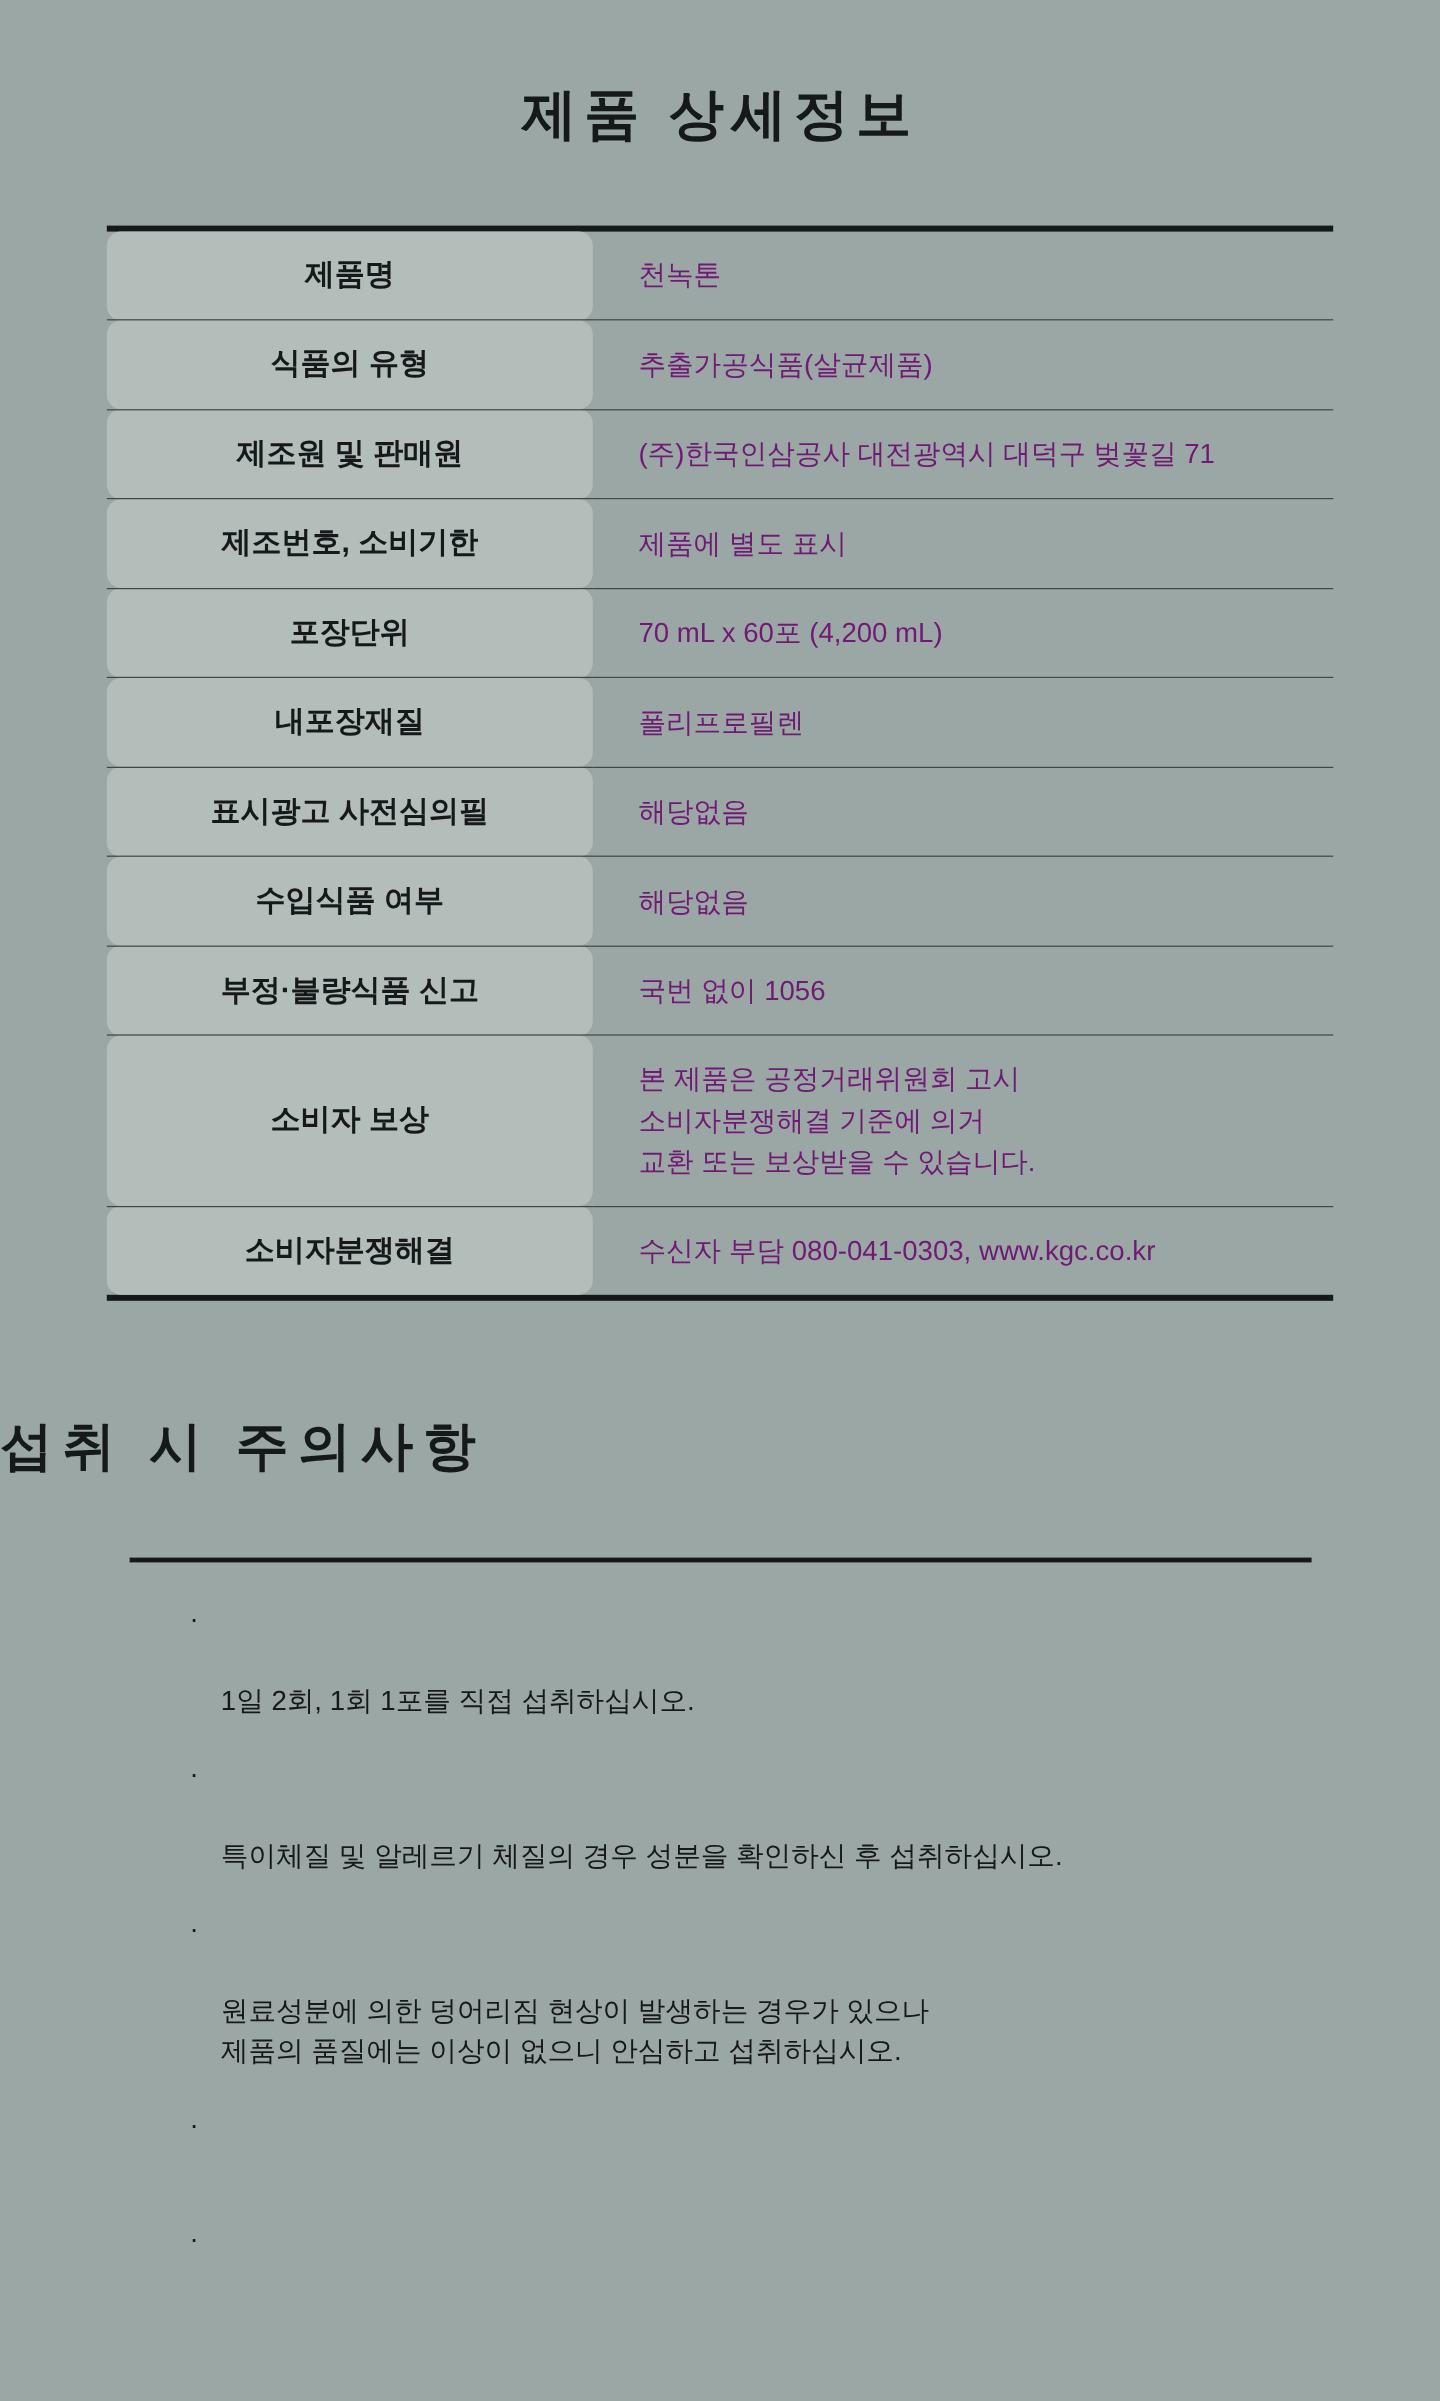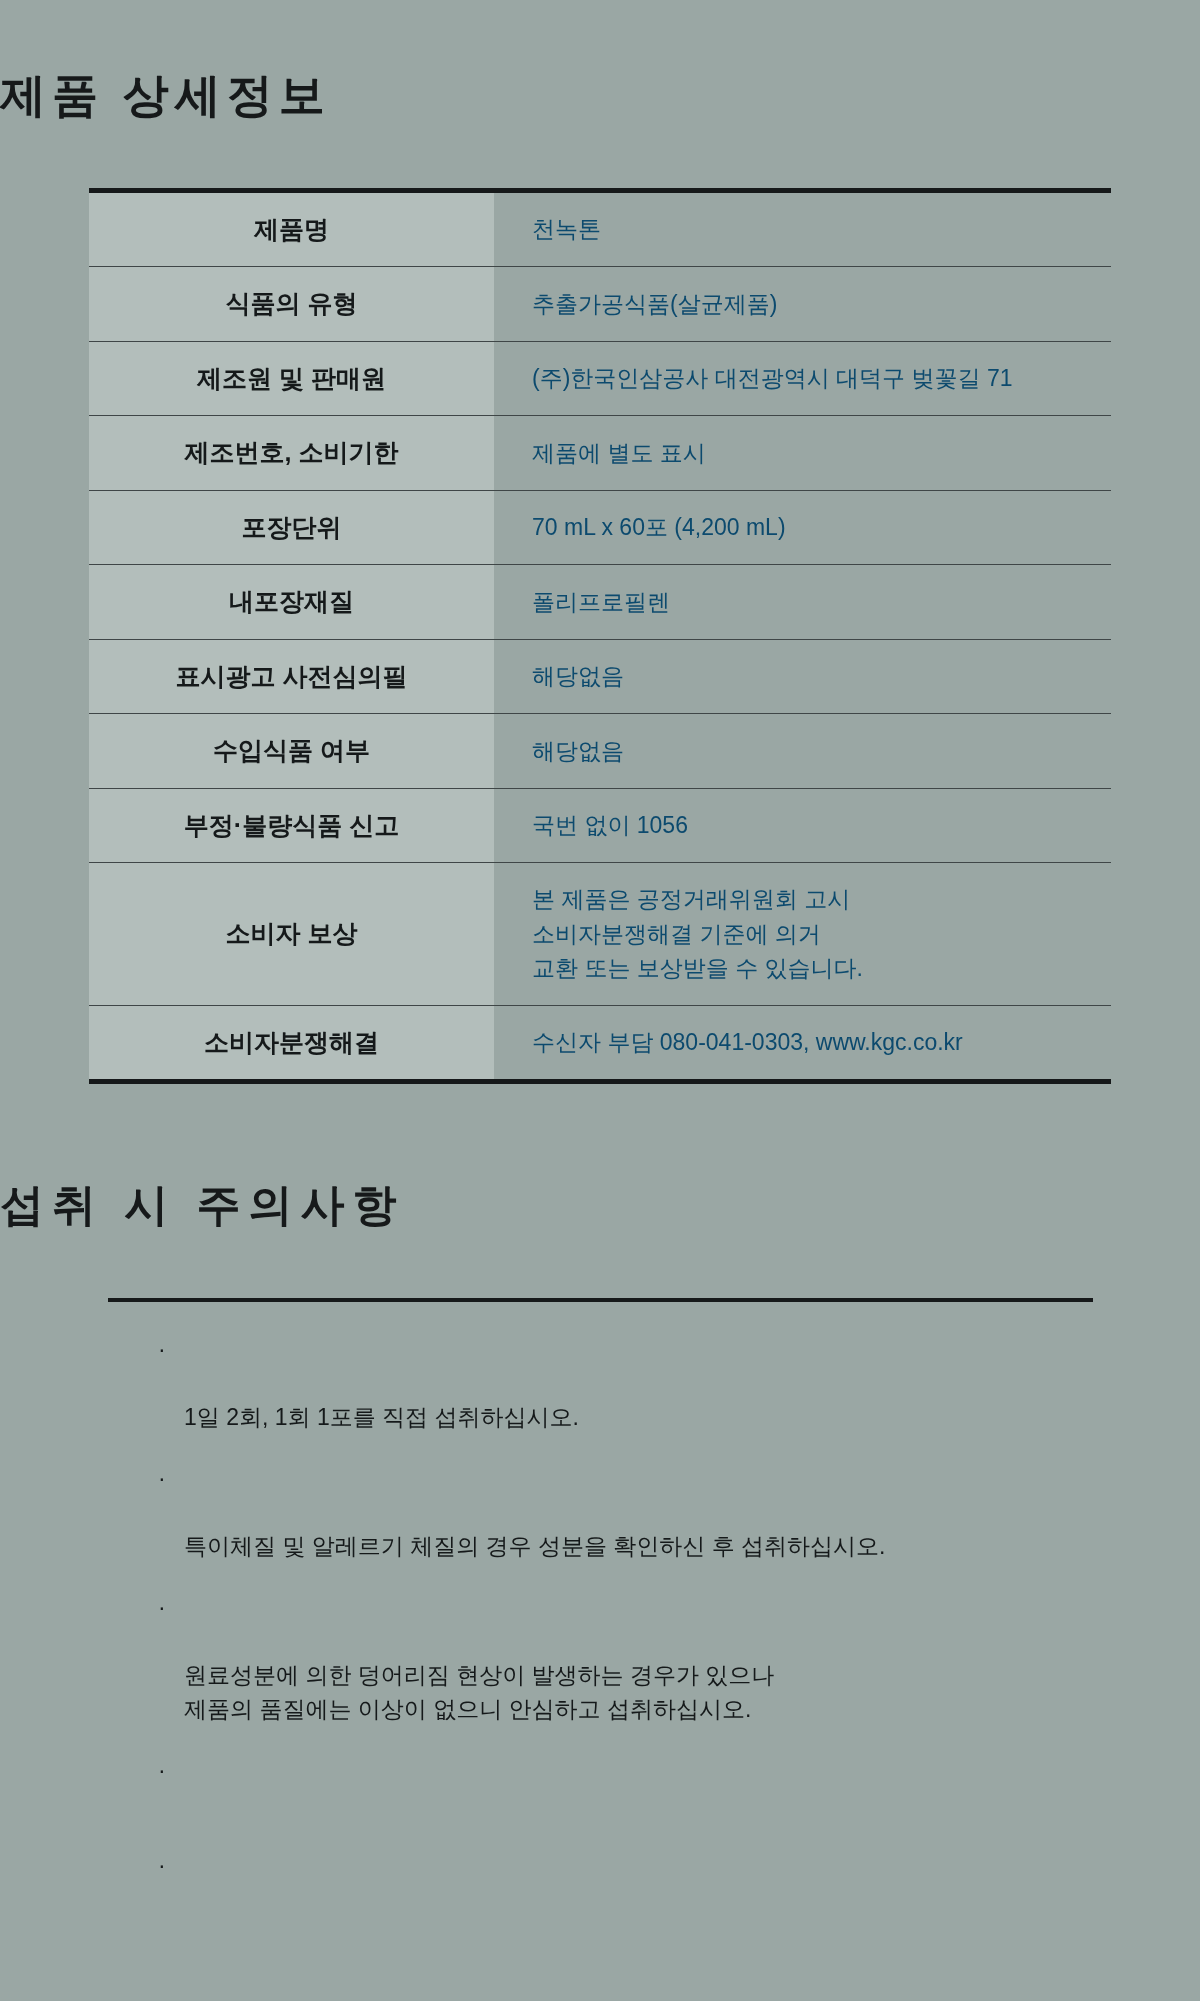--- a/index.html
+++ b/index.html
@@ -18,21 +18,21 @@
     width: 1200px;
     min-height: 2001px;
     box-sizing: border-box;
     padding: 0 0 40px 0;
     background: #9aa7a4;
     position: relative;
   }
 
   
   .section-title {
-    text-align: left;
+    text-align: center;
     font-size: 46px;
     font-weight: 700;
     letter-spacing: 6px;
     color: #16191a;
     padding-top: 34px;
     padding-bottom: 30px;
   }
 
   .table-wrap {
     width: 1022px;
@@ -58,27 +58,28 @@
     font-weight: 700;
     color: #15191a;
     padding: 19px 10px;
     vertical-align: middle;
     line-height: 1.42;
   }
   table.details td {
     padding: 19px 10px 19px 38px;
     font-size: 23px;
     font-weight: 400;
-    color: #0c4a6e;
+    color: #701a75;
     vertical-align: middle;
     line-height: 1.5;
   }
   .multiline {
     white-space: pre-line;
     line-height: 1.62;
+    border-radius: 12px;
   }
 
   
   .caution-block {
     margin-top: 92px;
   }
   .caution-title {
     text-align: left;
     font-size: 44px;
     font-weight: 700;

